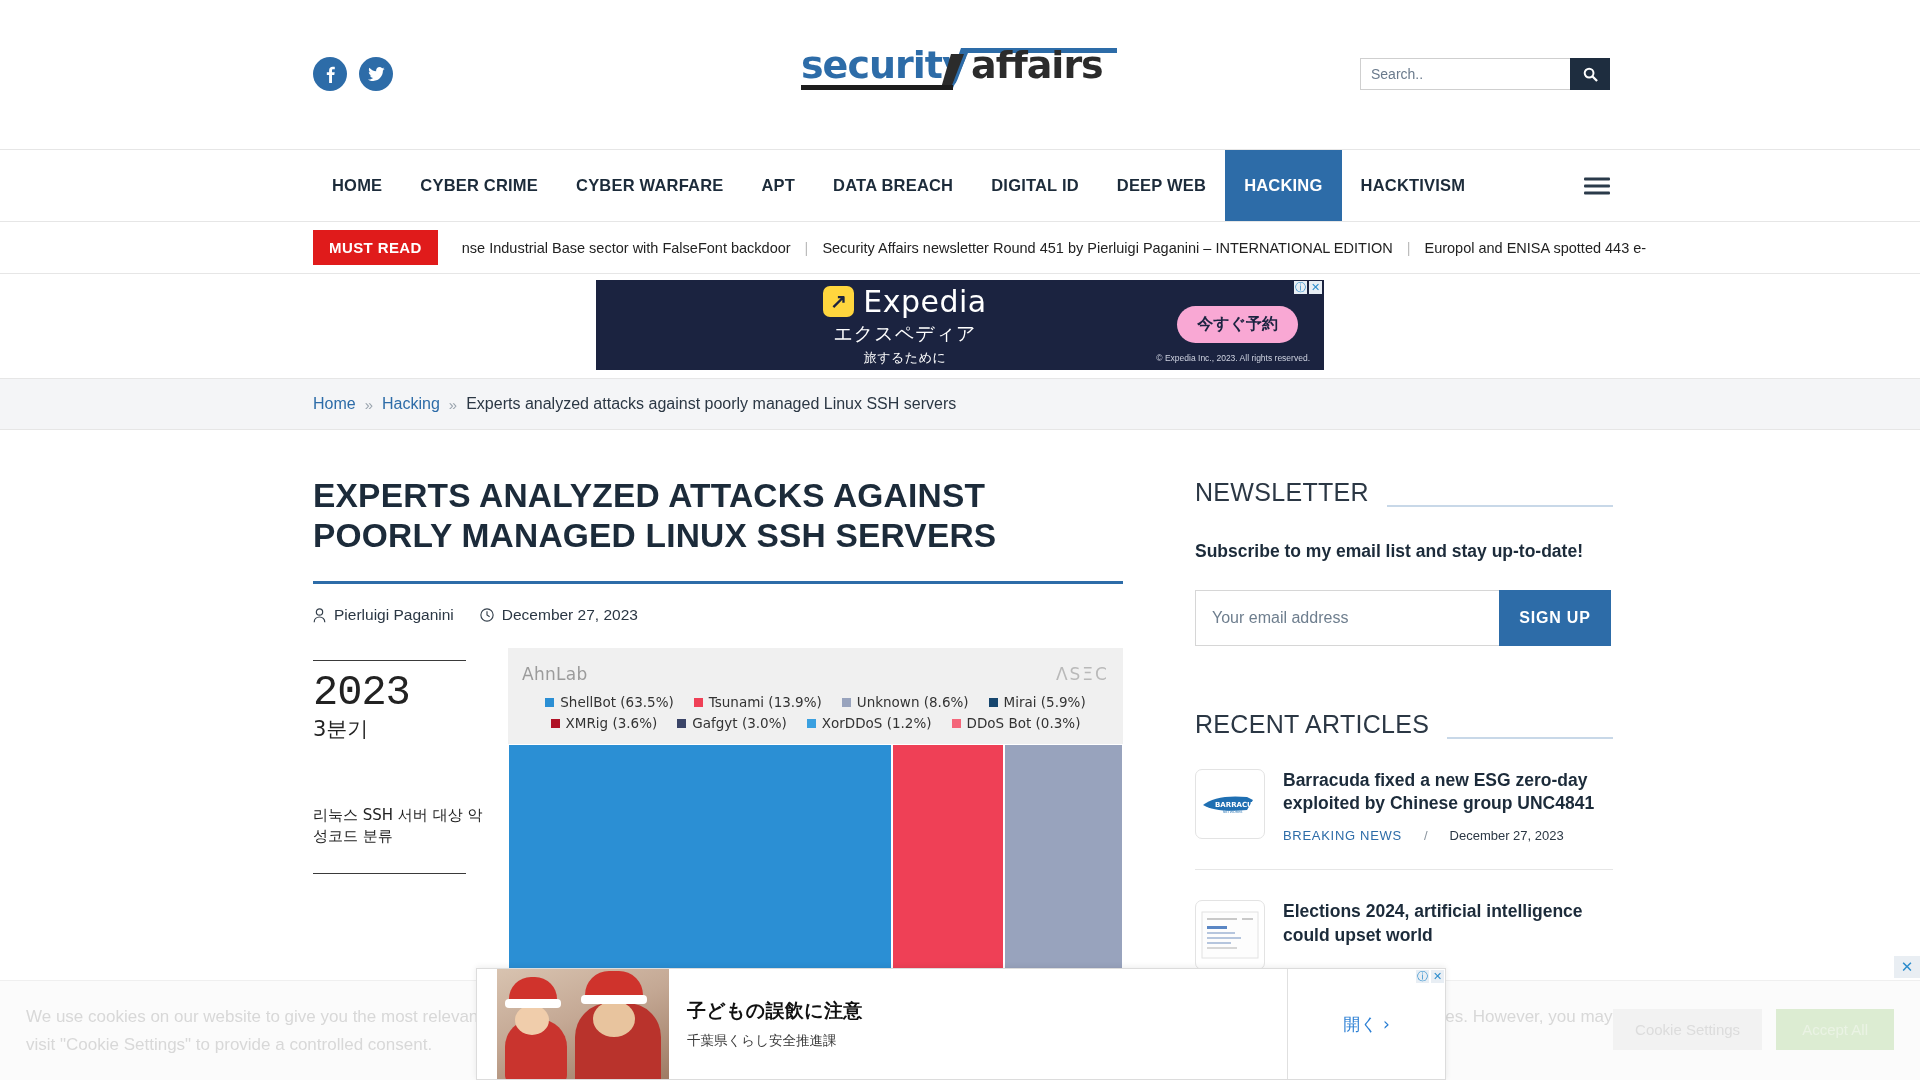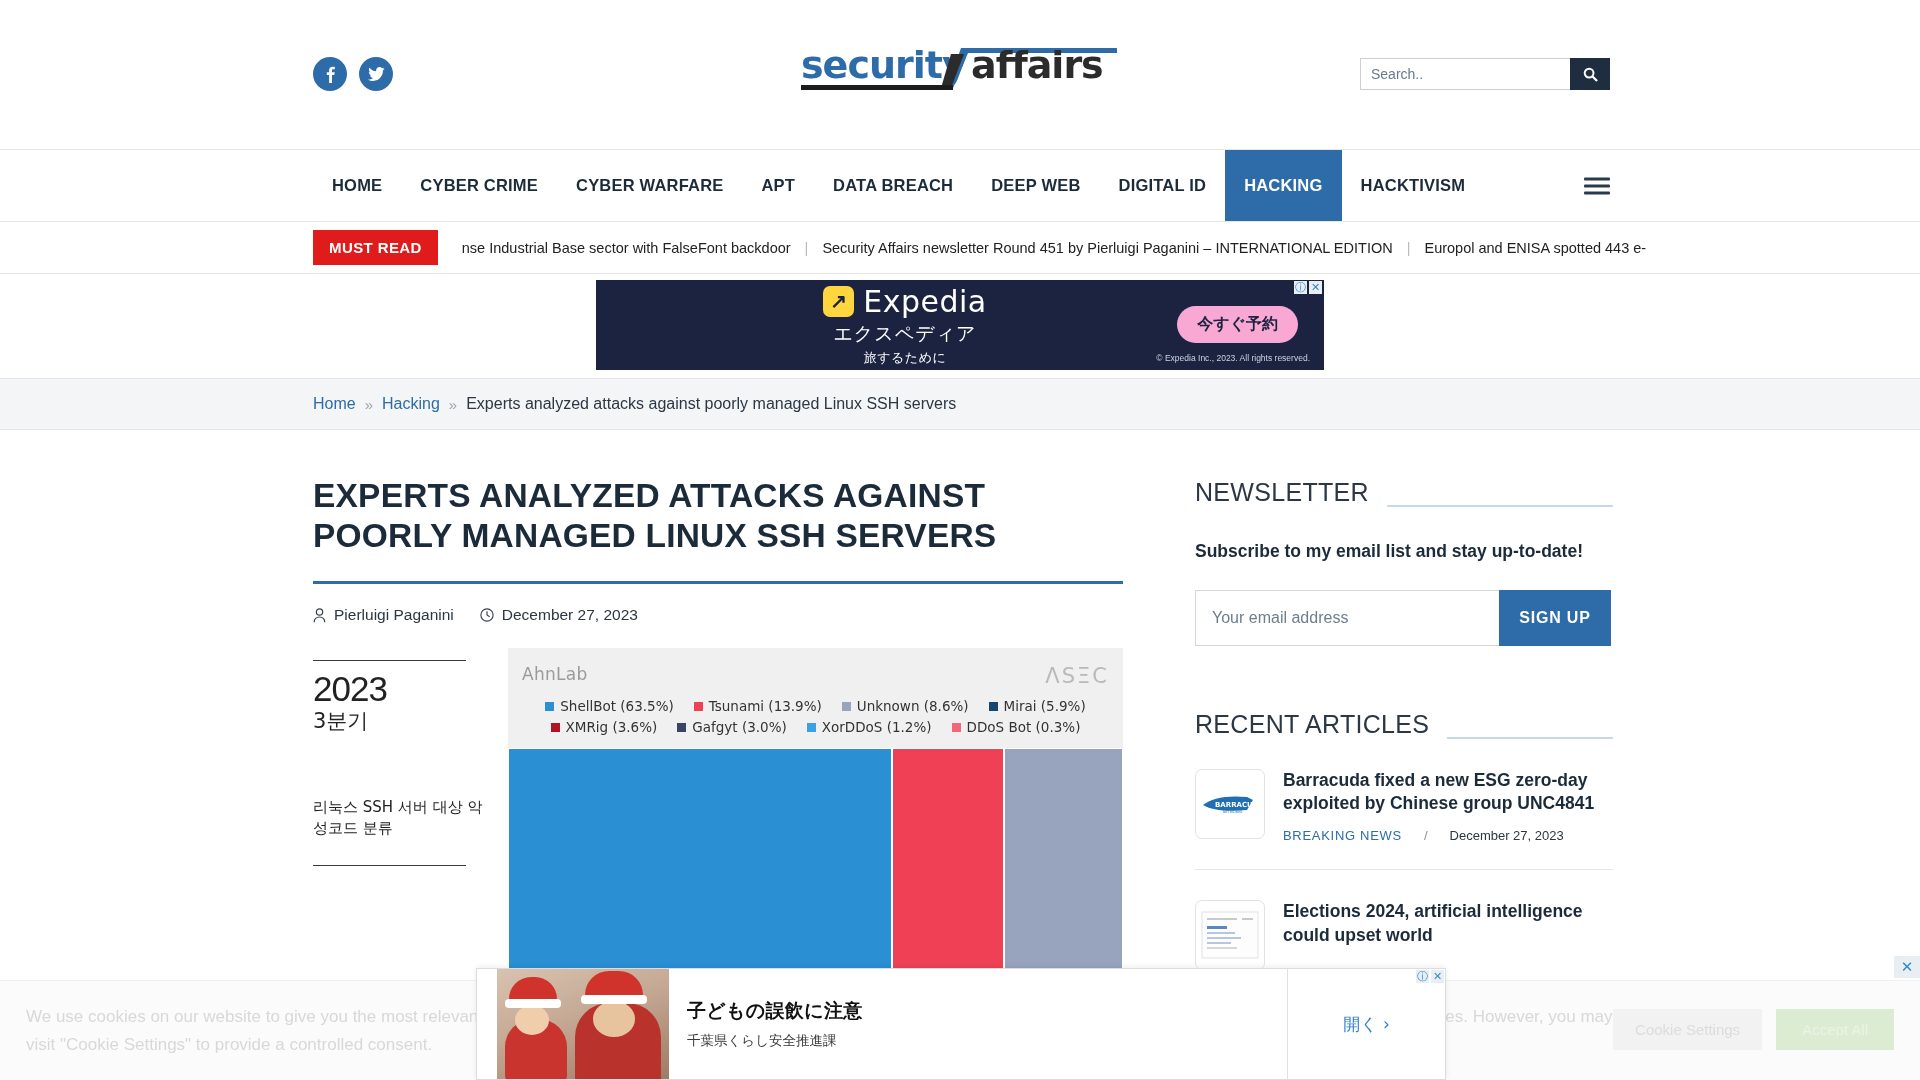--- a/index.html
+++ b/index.html
@@ -140,35 +140,35 @@
   }
   .art-rule { height: 3px; background: #2d6ca8; margin-top: 26px; width: 100%; }
   .byline { display:flex; align-items:center; gap: 26px; margin-top: 22px; font-size: 15.5px; color:#2b3744; }
   .byline-item { display:flex; align-items:center; gap: 8px; cursor:pointer;}
   .byline-ico { color:#35404c; display:flex; }
 
   
   .figure { margin-top: 24px; display: flex; }
   .fig-left { width: 195px; padding-right: 16px; padding-top: 12px; }
   .fig-rule { height: 1px; background: #3a3a3a; width: 153px; }
-  .fig-year { font-size: 35px; color:#222; margin-top: 8px; letter-spacing: -1px;
-     font-family: Liberation Sans, sans-serif; font-weight: 300;}
+  .fig-year { font-size: 42px; color:#222; margin-top: 8px; letter-spacing: -1px;
+     font-family: Liberation Mono, monospace; font-weight: 300;}
   .fig-q { font-size: 21px; color:#222; margin-top: -2px;
      font-family: "DejaVu Sans", sans-serif;}
   .fig-sub {
     margin-top: 62px; font-size: 15px; color:#222; line-height:1.4;
     font-family: "DejaVu Sans", sans-serif;
   }
   .fig-rule-b { height: 1px; background: #3a3a3a; width: 153px; margin-top: 26px; }
 
   .fig-right { width: 615px; background: #f0f0f0; position:relative; padding: 10px 0 0 0; }
   .fig-head { display:flex; justify-content:space-between; padding: 6px 14px 0 14px; }
   .ahnlab { color:#9b9b9b; font-size: 17px; letter-spacing:.3px;
      font-family: "DejaVu Sans", sans-serif;}
-  .asec { color:#b9b9b9; font-size: 21px; letter-spacing: 2px;
+  .asec { color:#b9b9b9; font-size: 17px; letter-spacing: 2px;
      font-family: "DejaVu Sans", sans-serif;}
   .legend { padding: 10px 14px 8px 14px; }
   .legend-row { display:flex; justify-content:center; gap: 20px; margin-bottom: 5px; }
   .legend-item { display:flex; align-items:center; gap: 6px; font-size: 13.5px; color:#333;
      font-family: "DejaVu Sans", sans-serif; white-space:nowrap;}
   .legend-swatch { width: 9px; height: 9px; flex:none; }
 
   .treemap { position: relative; width: 100%; height: 390px; background:#fff; }
   .tile { position:absolute; border: 1px solid #fff; overflow:hidden; }
   .tile-label {
@@ -315,22 +315,22 @@
   </div>
 </div>
 
 <div class="nav">
   <div class="nav-inner" id="nav-items">
       <div class="nav-item">HOME</div>
       <div class="nav-item">CYBER CRIME</div>
       <div class="nav-item">CYBER WARFARE</div>
       <div class="nav-item">APT</div>
       <div class="nav-item">DATA BREACH</div>
+      <div class="nav-item">DIGITAL ID</div>
       <div class="nav-item">DEEP WEB</div>
-      <div class="nav-item">DIGITAL ID</div>
       <div class="nav-item active">HACKING</div>
       <div class="nav-item">HACKTIVISM</div>
     </div>
   <div class="hamburger">
     <span></span>
     <span></span>
     <span></span>
   </div>
 </div>
 

